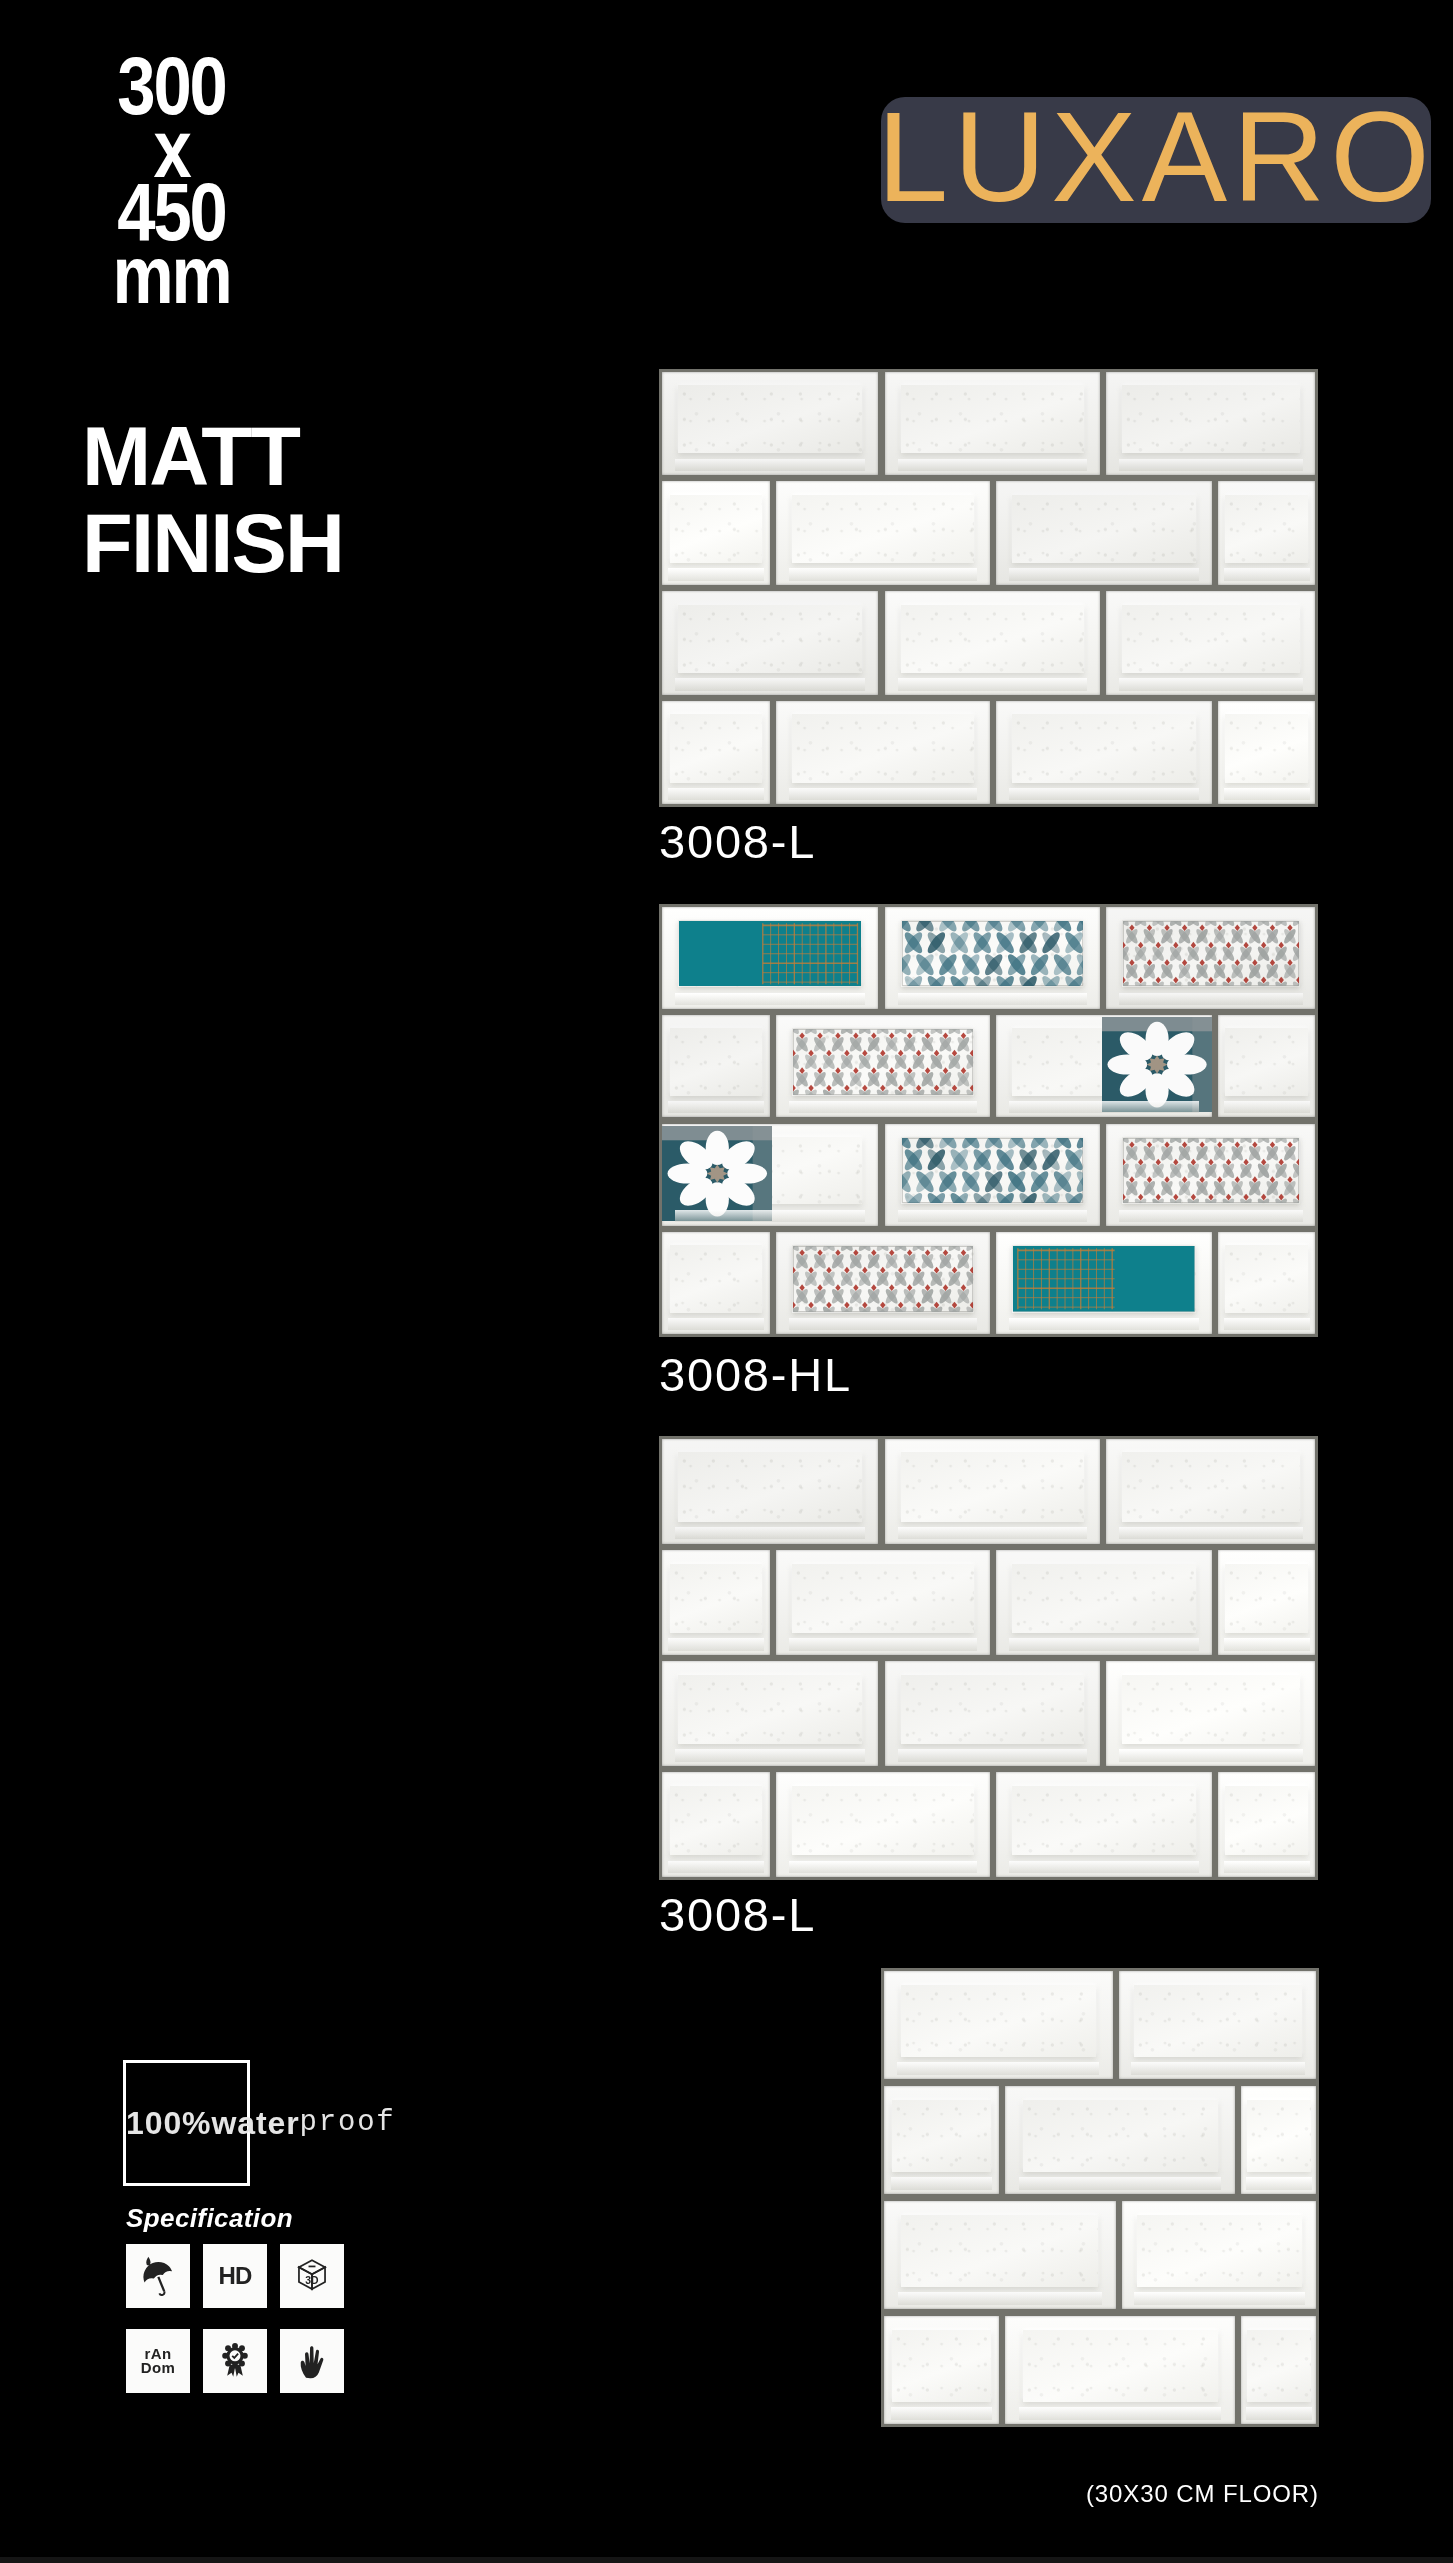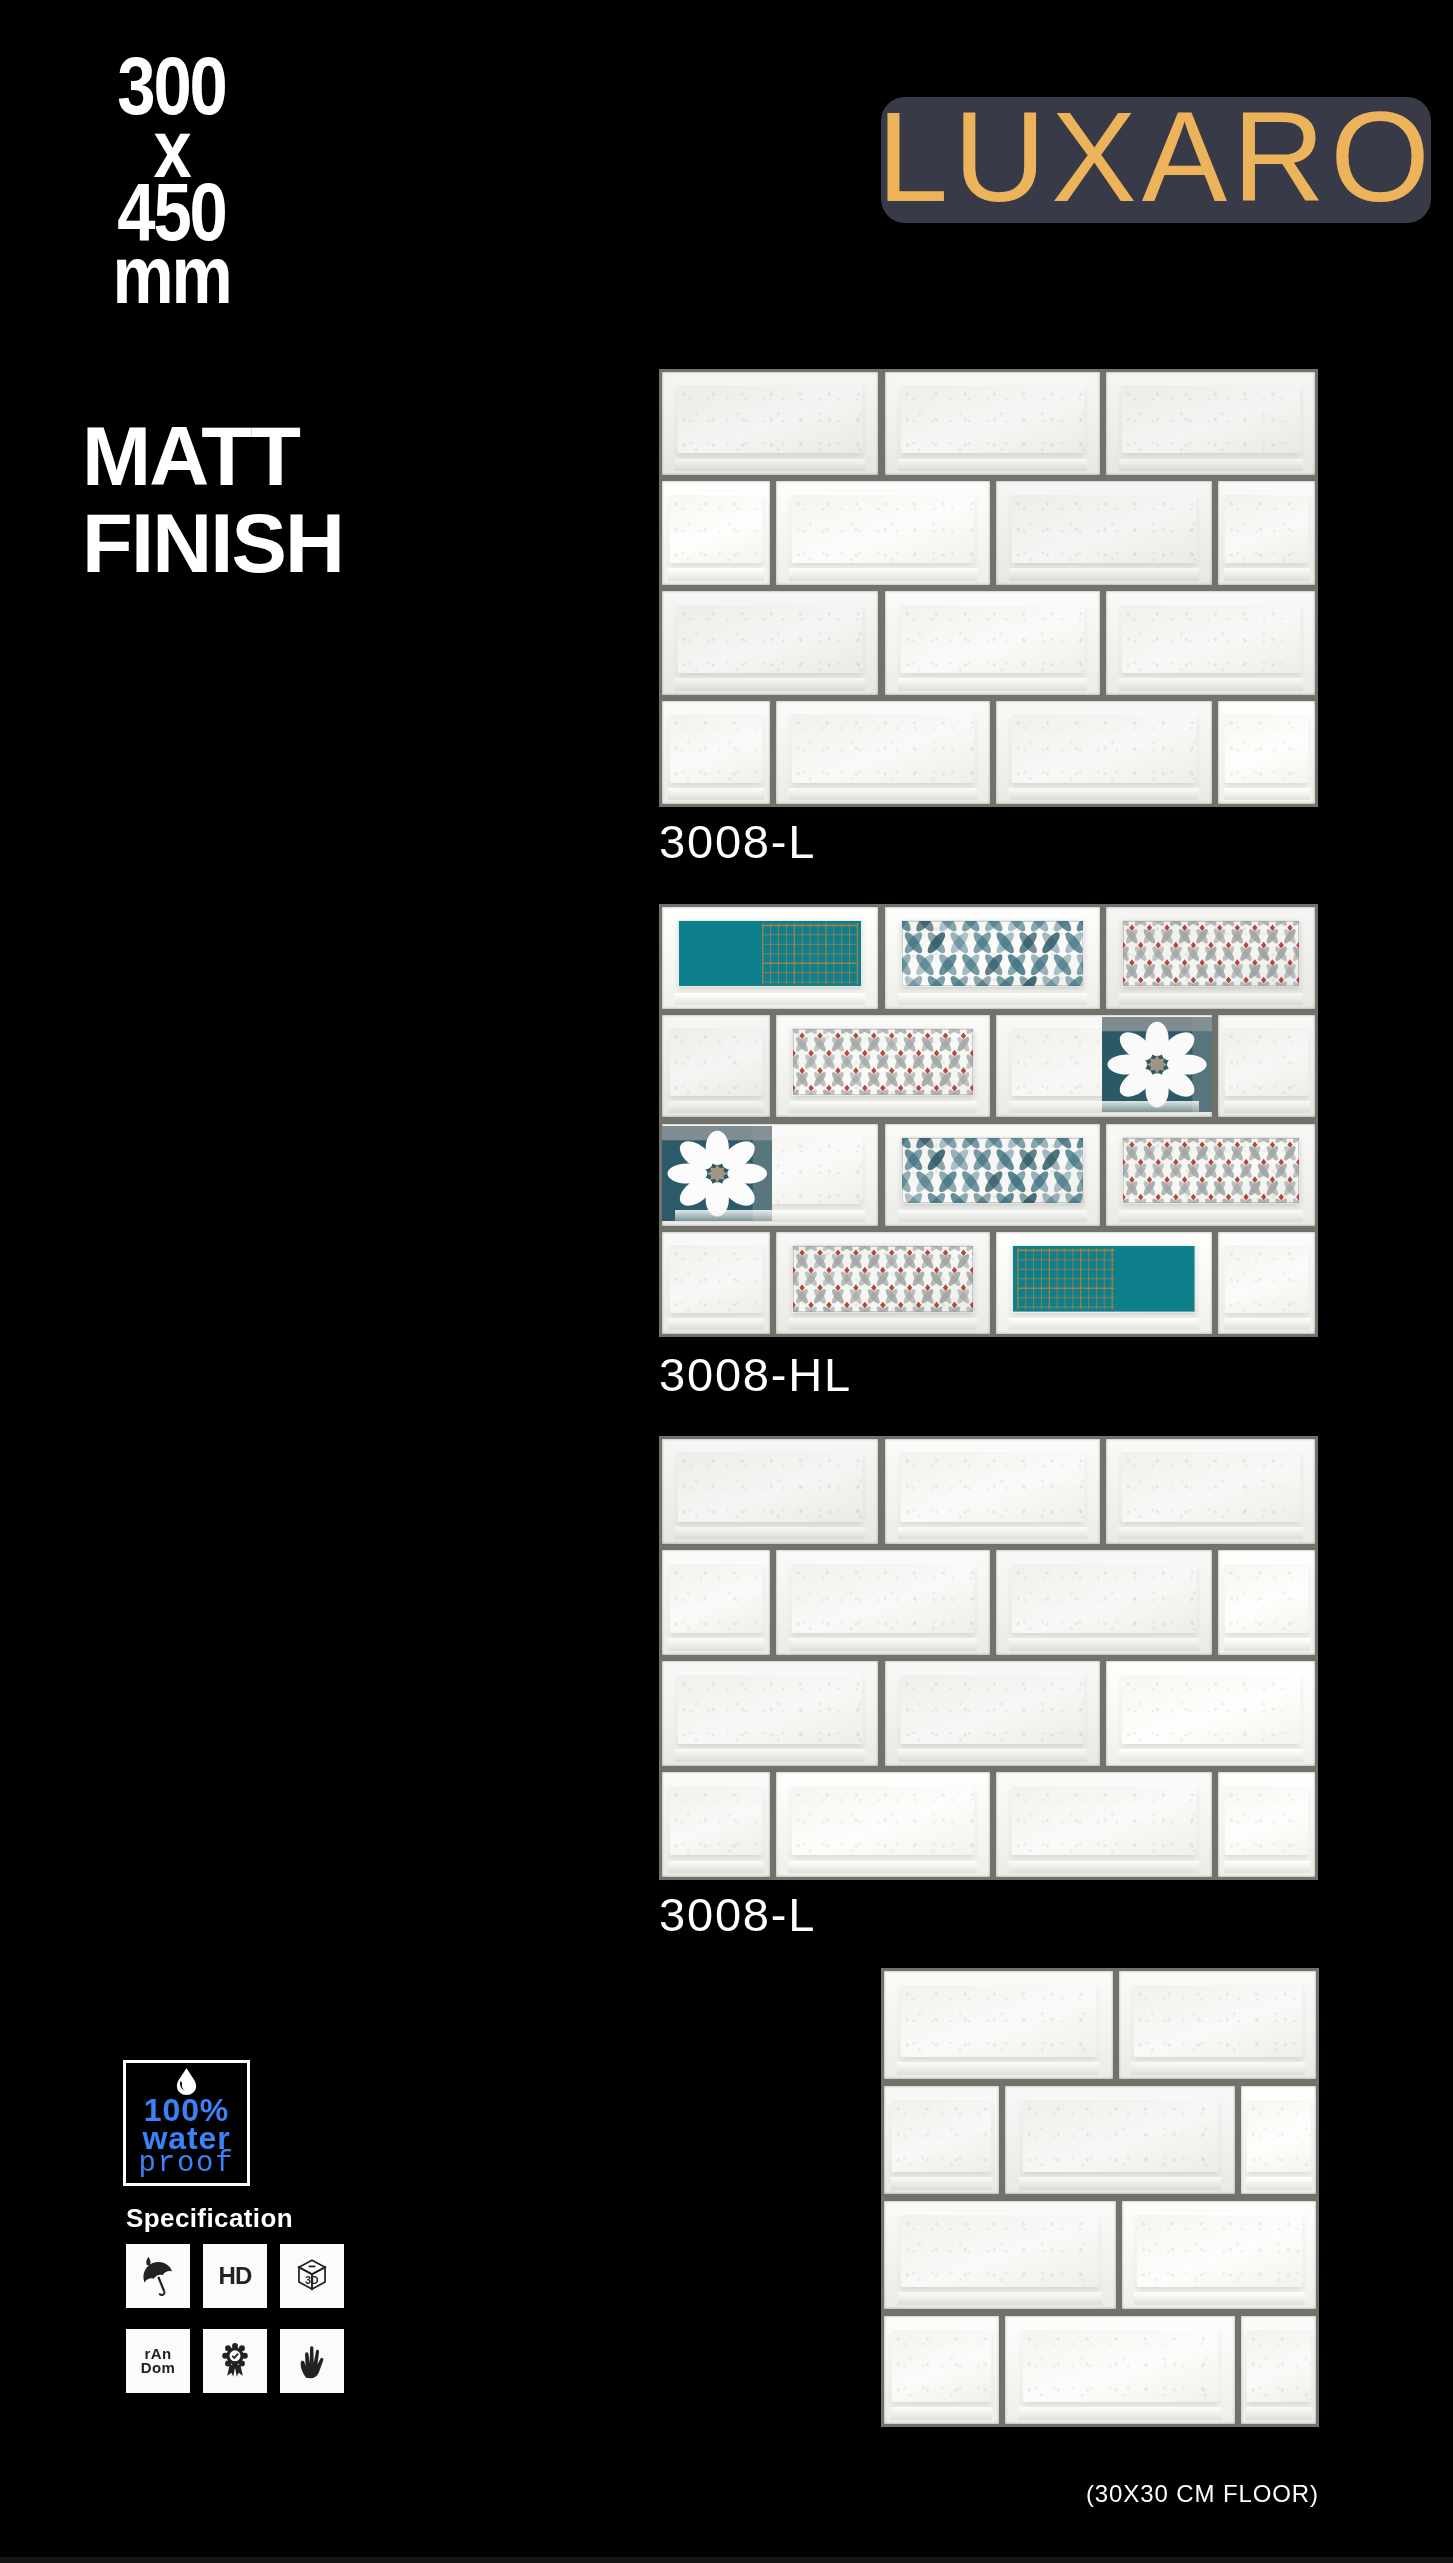--- a/index.html
+++ b/index.html
@@ -69,31 +69,31 @@
   #lbl-1{left:659px; top:1347px; width:645px;}
   #lbl-2{left:659px; top:1887px; width:645px;}
   #lbl-3{left:881px;top:2416px; width:438px;}
   .note{
     position:absolute; left:881px; top:2480px; width:438px;
     text-align:right; color:#fff; font-size:24px; letter-spacing:0.9px;
   }
   
   .wp-badge{
     position:absolute; left:123px; top:2060px; width:127px; height:126px;
-    border:3.5px solid #fff; box-sizing:border-box; color:#3b82f6;
-    display:flex; flex-direction:column; align-items:center;
+    border:3.5px solid #fff; box-sizing:border-box; color:#e5e5e5;
+    display:flex; flex-direction:row; align-items:center;
   }
   .wp-badge svg{margin-top:4.4px;}
   .wp-100{font-size:32px; font-weight:bold; line-height:29px; letter-spacing:0.9px;}
   .wp-water{font-size:32px; font-weight:bold; line-height:26px; letter-spacing:0.9px;}
   .wp-proof{font-size:29px; line-height:25.5px; letter-spacing:1.8px; font-weight:400;font-family:Liberation Mono, monospace;}
   
   .spec-title{
     position:absolute; left:126px; top:2203px; color:#fff;
-    font-size:26px; font-weight:bold; letter-spacing:0.4px;
+    font-size:26px; font-weight:bold; letter-spacing:0.4px;font-style:italic;
   }
   .spec-grid{
     position:absolute; left:126px; top:2244px;
     display:grid; grid-template-columns:repeat(3,64px); grid-auto-rows:64px;
     gap:21px 13px;
   }
   .spec-cell{
     background:#fbfbfa; color:#222; display:flex; flex-direction:column;
     align-items:center; justify-content:center; text-align:center;
   }

